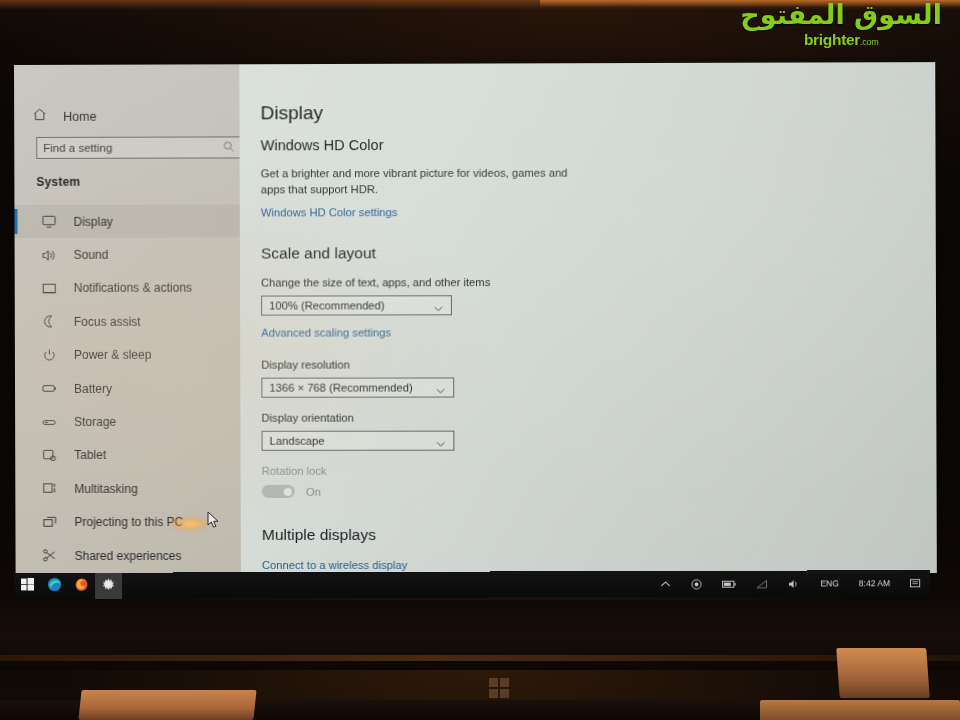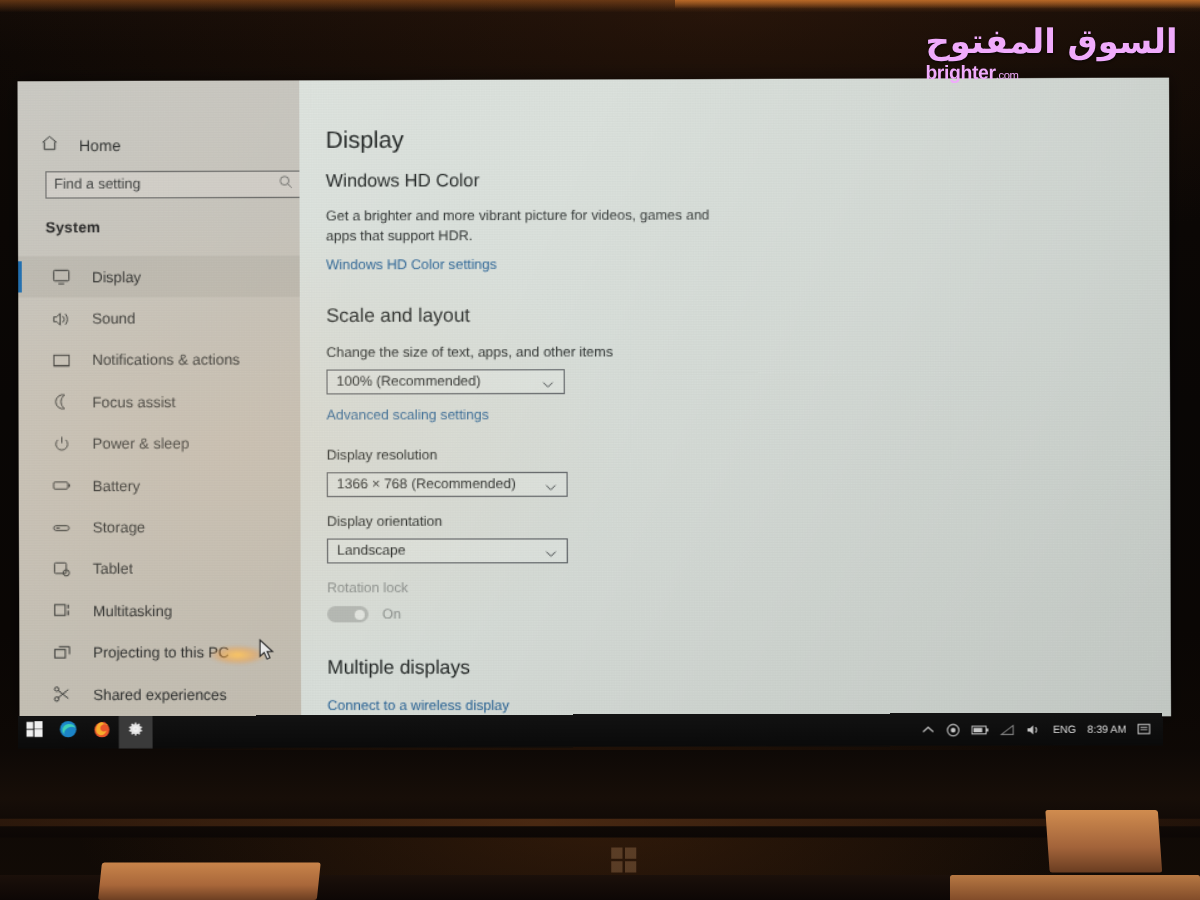--- a/index.html
+++ b/index.html
@@ -176,37 +176,37 @@
     transform:perspective(1400px) rotateZ(-0.18deg);
     transform-origin:top left;
     display:flex; align-items:center;
   }
   .tb-left { display:flex; align-items:center; height:100%; }
   .tb-item {
     width:27px; height:26px; display:flex; align-items:center; justify-content:center;
   }
   .tb-item.active { background:#3a3a3a; }
   .tb-right {
-    margin-left:auto; display:flex; align-items:center; gap:9px; padding-right:8px;
+    margin-left:auto; display:flex; align-items:center; gap:20px; padding-right:8px;
     color:#dcdcdc; font-size:8.5px;
   }
   .tb-right .ti { display:flex; align-items:center; justify-content:center; opacity:.9; }
 
   
   .cursor { position:absolute; left:207px; top:511px; z-index:30; }
   .glow {
     position:absolute; left:167px; top:516px; width:46px; height:16px; z-index:29;
     background:radial-gradient(ellipse at center, rgba(255,198,92,.95), rgba(255,150,40,.35) 45%, rgba(255,120,20,0) 72%);
     filter:blur(1.1px);
   }
 
   
   .watermark {
-    position:absolute; right:18px; top:20px; z-index:60;
-    color:#f0abfc;
+    position:absolute; right:18px; top:1px; z-index:60;
+    text-align:center; color:#84cc16;
   }
   .wm-ar {
     font-size:27px; font-weight:bold; letter-spacing:0px; line-height:1;
     font-family:"DejaVu Sans", sans-serif; direction:rtl;
     text-shadow:0 1px 2px rgba(0,0,0,.8);
   }
   .wm-en {
     font-size:15.5px; font-weight:bold; line-height:1.5; letter-spacing:-.3px;
   }
   .wm-en .dom { font-size:9px; font-weight:normal; }
@@ -522,21 +522,21 @@
         <path d="M1 9 L11.5 9 L11.5 1 Z" fill="none" stroke="#8d8d8d" stroke-width="1"></path>
       </svg>
     </span>
     <span class="ti">
       <svg width="12" height="11" viewBox="0 0 13 12">
         <path d="M1 4.5 H3.2 L6 2 V10 L3.2 7.5 H1 Z" fill="#dcdcdc"></path>
         <path d="M8 3.6 A4 4 0 0 1 8 8.4" fill="none" stroke="#dcdcdc" stroke-width="1"></path>
       </svg>
     </span>
     <span>ENG</span>
-    <span>8:39 AM</span>
+    <span>8:42 AM</span>
     <span class="ti">
       <svg width="12" height="11" viewBox="0 0 13 12">
         <rect x="0.5" y="1.5" width="10" height="8" fill="none" stroke="#dcdcdc" stroke-width="1"></rect>
         <line x1="2.5" y1="4" x2="8.5" y2="4" stroke="#dcdcdc" stroke-width=".8"></line>
         <line x1="2.5" y1="6" x2="8.5" y2="6" stroke="#dcdcdc" stroke-width=".8"></line>
       </svg>
     </span>
   </div>
 </div>
 

